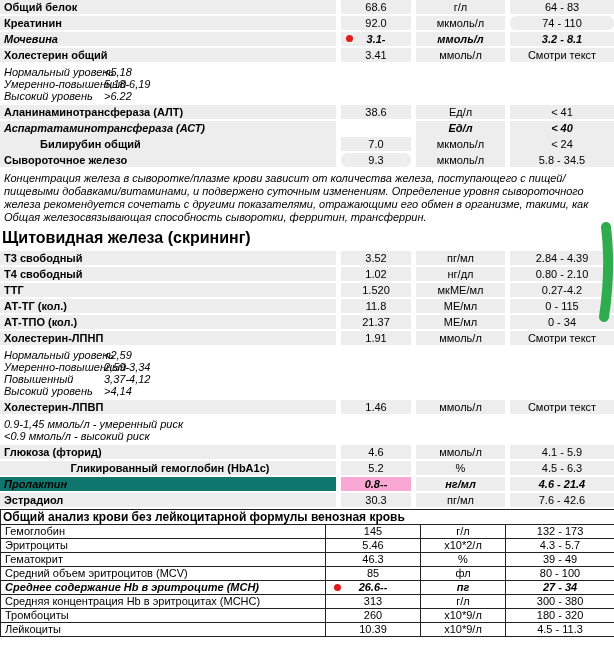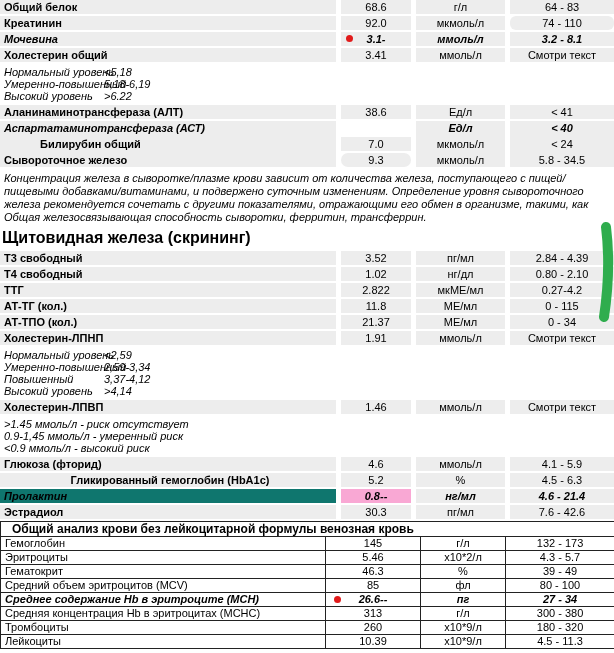--- a/index.html
+++ b/index.html
@@ -15,21 +15,21 @@
   .dot{position:absolute;left:5px;top:3px;width:7px;height:7px;border-radius:50%;}
   
   .notes{font-size:11px;font-style:italic;line-height:12px;padding:2px 0 3px 4px;}
   .notes .lbl{display:inline-block;width:100px;white-space:nowrap;}
   .para{font-size:11px;font-style:italic;line-height:13px;padding:3px 0 2px 4px;width:602px;}
   .h1{font-size:16px;font-weight:bold;padding:3px 0 4px 2px;}
   
   table.cbc{width:614px;border-collapse:collapse;table-layout:fixed;}
   table.cbc td{border:1px solid #222;font-size:11px;height:12px;padding:0;line-height:13px;
                overflow:hidden;white-space:nowrap;}
-  table.cbc td.thead{font-size:12px;font-weight:bold;padding-left:11px;height:14px;}
+  table.cbc td.thead{font-size:12px;font-weight:bold;padding-left:2px;height:14px;}
   table.cbc td.tname{padding-left:4px;}
   table.cbc td.tval{text-align:center;position:relative;}
   table.cbc td.tunits,table.cbc td.trange{text-align:center;}
   table.cbc tr.abnormal td{font-weight:bold;font-style:italic;}
   .green-mark{position:absolute;top:221px;left:596px;width:18px;height:102px;pointer-events:none;}
 </style>
 </head>
 <body>
 
 <div class="page">
@@ -96,21 +96,21 @@
         <div class="cell range" style="background: rgb(237, 237, 237);">2.84 - 4.39</div>
       </div>
       <div class="row">
         <div class="cell name" style="background: rgb(237, 237, 237);">Т4 свободный</div>
         <div class="cell value" style="background: rgb(237, 237, 237);">1.02</div>
         <div class="cell units" style="background: rgb(237, 237, 237);">нг/дл</div>
         <div class="cell range" style="background: rgb(237, 237, 237);">0.80 - 2.10</div>
       </div>
       <div class="row">
         <div class="cell name" style="background: rgb(237, 237, 237);">ТТГ</div>
-        <div class="cell value" style="background: rgb(237, 237, 237);">2.822</div>
+        <div class="cell value" style="background: rgb(237, 237, 237);">1.520</div>
         <div class="cell units" style="background: rgb(237, 237, 237);">мкМЕ/мл</div>
         <div class="cell range" style="background: rgb(237, 237, 237);">0.27-4.2</div>
       </div>
       <div class="row">
         <div class="cell name" style="background: rgb(237, 237, 237);">АТ-ТГ (кол.)</div>
         <div class="cell value" style="background: rgb(237, 237, 237);">11.8</div>
         <div class="cell units" style="background: rgb(237, 237, 237);">МЕ/мл</div>
         <div class="cell range" style="background: rgb(237, 237, 237);">0 - 115</div>
       </div>
       <div class="row">
@@ -131,21 +131,20 @@
         <div><span class="lbl">Повышенный</span><span>3,37-4,12</span></div>
         <div><span class="lbl">Высокий уровень</span><span>&gt;4,14</span></div>
       </div>
       <div class="row">
         <div class="cell name" style="background: rgb(237, 237, 237);">Холестерин-ЛПВП</div>
         <div class="cell value" style="background: rgb(237, 237, 237);">1.46</div>
         <div class="cell units" style="background: rgb(237, 237, 237);">ммоль/л</div>
         <div class="cell range" style="background: rgb(237, 237, 237);">Смотри текст</div>
       </div>
       <div class="notes">
-        <div>&gt;1.45 ммоль/л - риск отсутствует</div>
         <div>0.9-1,45 ммоль/л - умеренный риск</div>
         <div>&lt;0.9 ммоль/л - высокий риск</div>
       </div>
       <div class="row">
         <div class="cell name" style="background: rgb(237, 237, 237);">Глюкоза (фторид)</div>
         <div class="cell value" style="background: rgb(237, 237, 237);">4.6</div>
         <div class="cell units" style="background: rgb(237, 237, 237);">ммоль/л</div>
         <div class="cell range" style="background: rgb(237, 237, 237);">4.1 - 5.9</div>
       </div>
       <div class="row">

